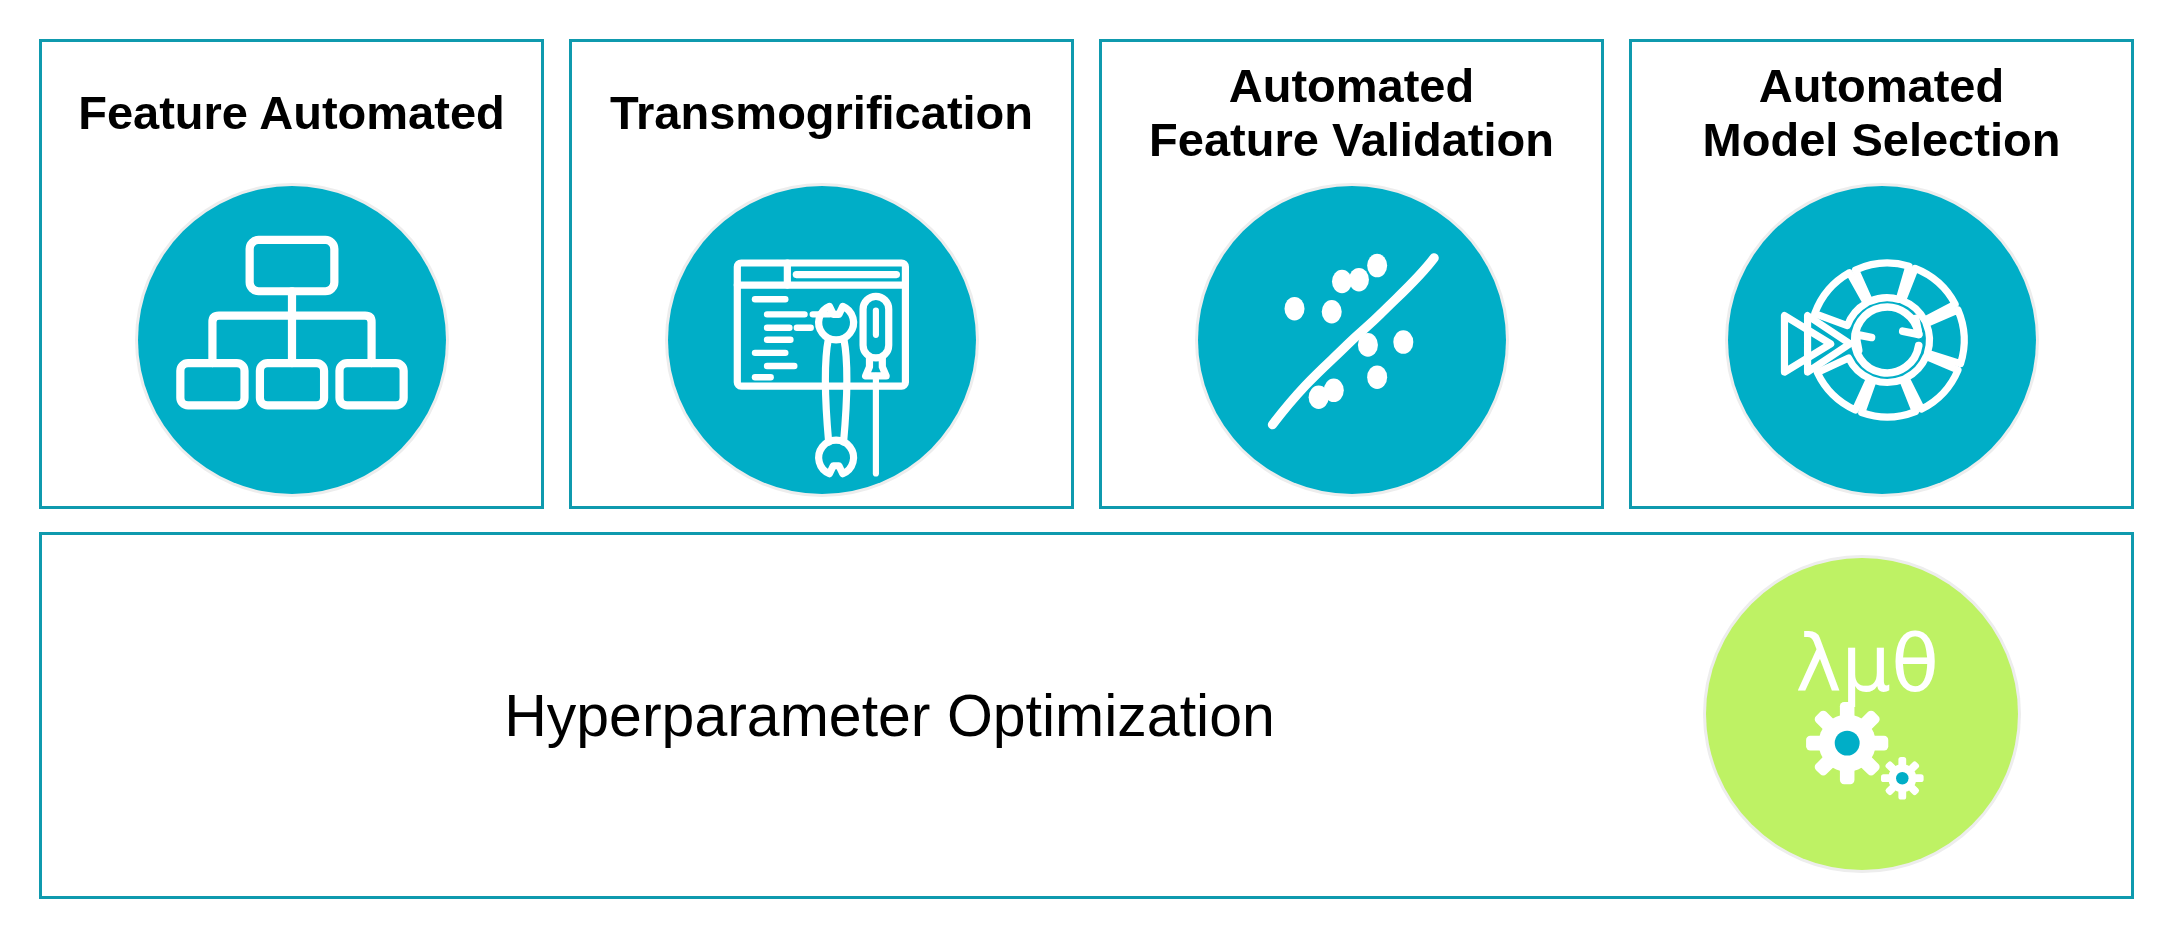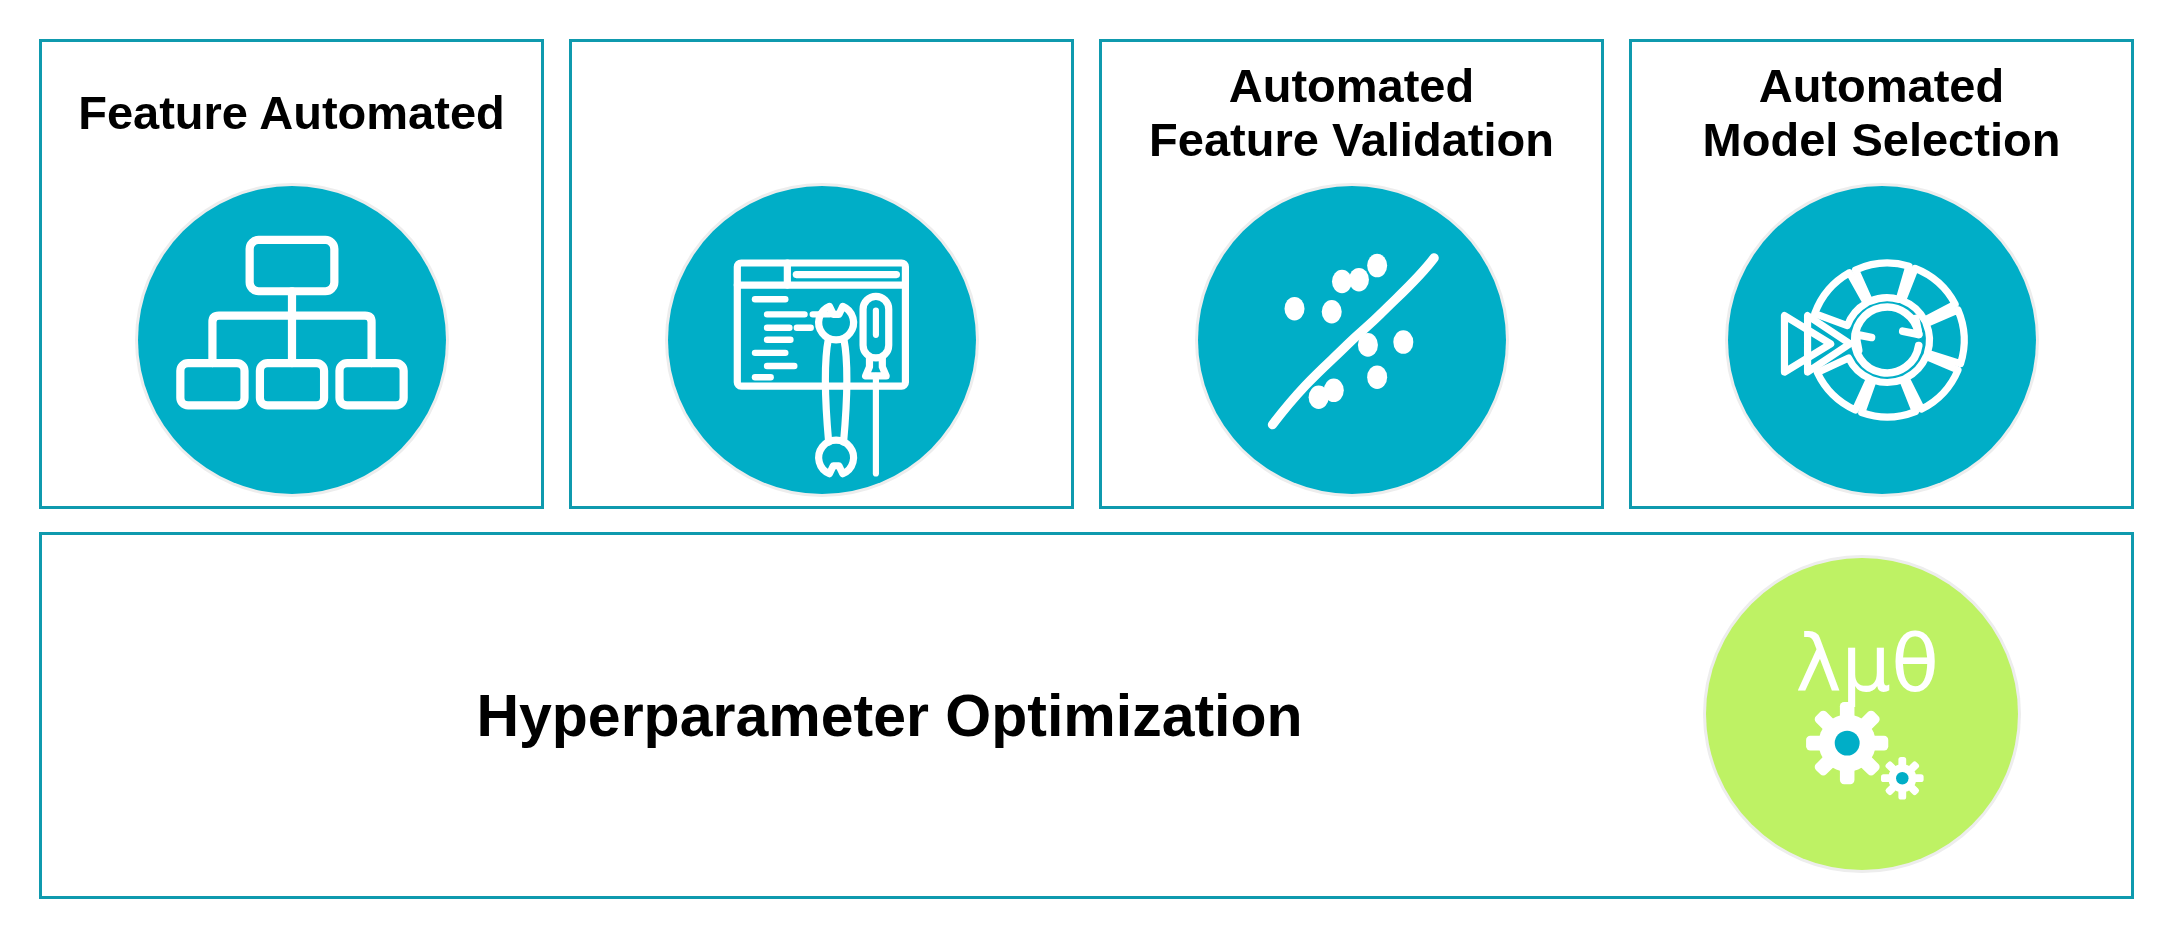--- a/index.html
+++ b/index.html
@@ -51,21 +51,21 @@
   .icon-circle svg { position: absolute; inset: 0; width: 100%; height: 100%; }
 
   .bottom-title {
     position: absolute;
     left: 0; top: 0;
     width: 1695px; height: 100%;
     display: flex;
     align-items: center;
     justify-content: center;
     font-size: 59px;
-    font-weight: bold;
+    font-weight: normal;
     color: #000000;
   }
   .bottom-circle {
     position: absolute;
     left: 1664px;
     top: 23px;
     width: 312px;
     height: 312px;
     border-radius: 50%;
     background: #bef264;
@@ -91,20 +91,21 @@
           <path d="M60,50.5 V69"></path>
           <rect x="16.5" y="69" width="25" height="16.5" rx="3"></rect>
           <rect x="47.5" y="69" width="25" height="16.5" rx="3"></rect>
           <rect x="78.5" y="69" width="25" height="16.5" rx="3"></rect>
         </g>
       </svg>
     </div>
   </div>
 
   <div class="card top card2">
+    <div class="card-title">Transmogrification</div>
     <div class="icon-circle">
       <svg viewBox="0 0 120 120">
         <g class="stroke" stroke-width="2.8">
           <rect x="27" y="30" width="65.5" height="48" rx="1.5"></rect>
           <path d="M27,38.6 H92.5"></path>
           <path d="M46.5,30 V38.6"></path>
           <path d="M50,34.5 H89"></path>
         </g>
         <g class="stroke" stroke-width="2.5">
           <path d="M33.9,44.1 H45.7"></path>

